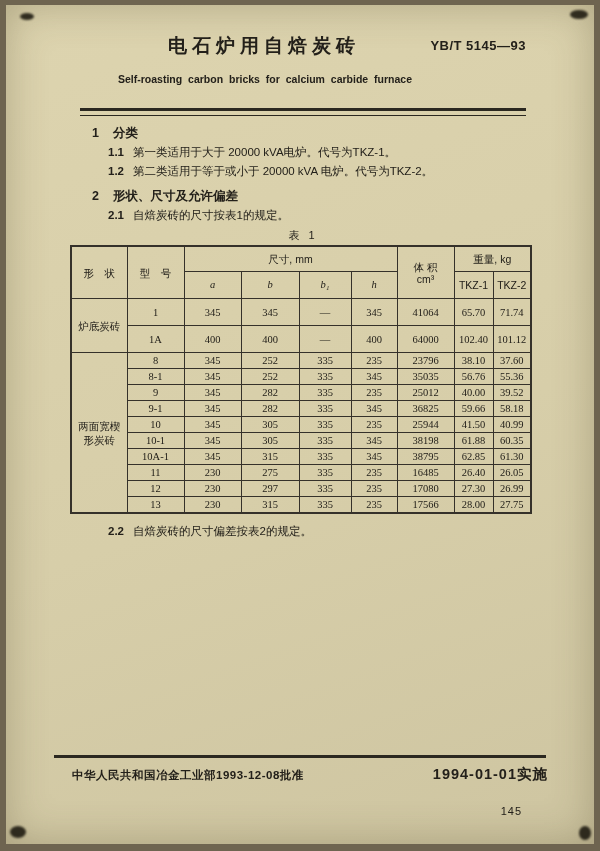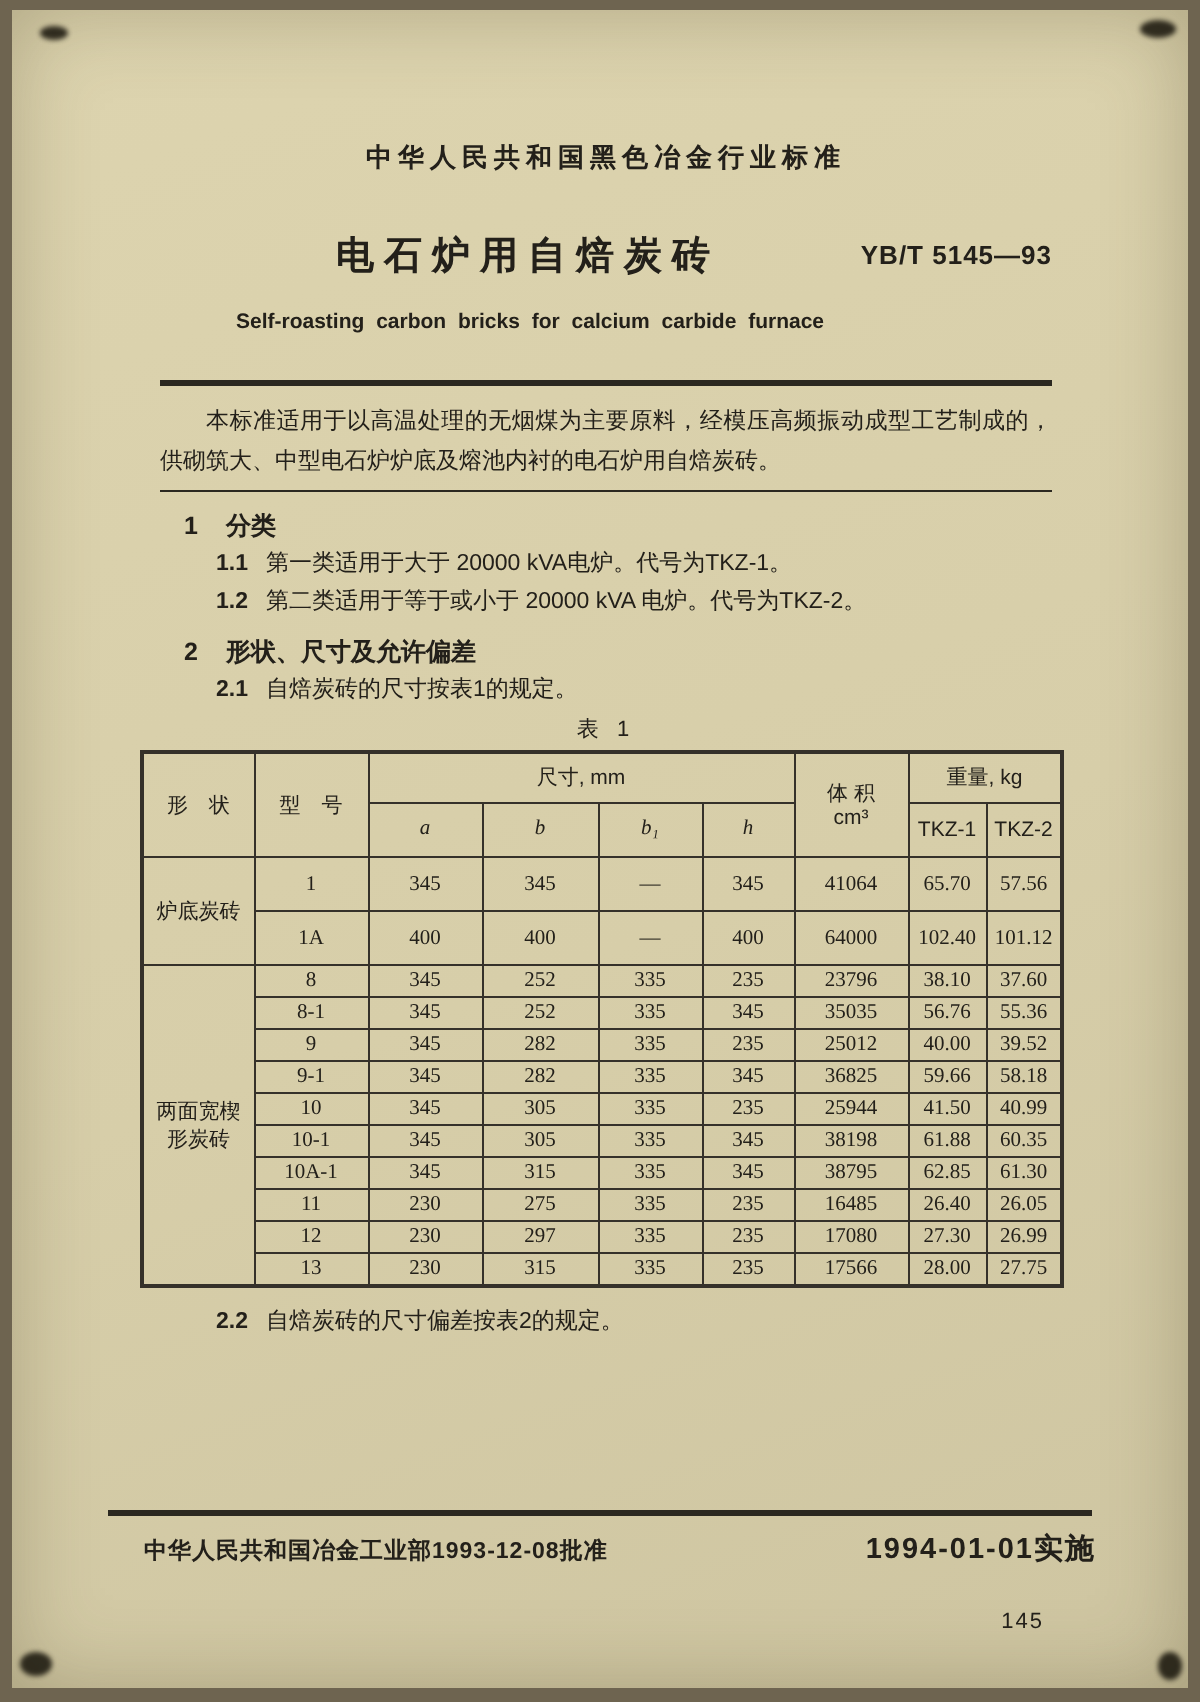--- a/index.html
+++ b/index.html
@@ -72,32 +72,30 @@
 <body>
 
 <div class="page">
   <div class="scan-mark tl"></div>
   <div class="scan-mark tr"></div>
   <div class="scan-mark bl"></div>
   <div class="scan-mark br"></div>
 
   <div class="content">
 
-    <div class="std-class">中华人民共和国黑色冶金行业标准</div>
 
     <div class="title-row">
       <h1 class="doc-title">电石炉用自焙炭砖</h1>
       <div class="std-number">YB/T 5145—93</div>
     </div>
 
     <div class="en-title">Self-roasting carbon bricks for calcium carbide furnace</div>
 
     <div class="rule thick"></div>
 
-    <p class="scope">本标准适用于以高温处理的无烟煤为主要原料，经模压高频振动成型工艺制成的，供砌筑大、中型电石炉炉底及熔池内衬的电石炉用自焙炭砖。</p>
 
     <div class="rule thin"></div>
 
     <h2 class="heading"><span class="num">1</span><span>分类</span></h2>
 
 
     <p class="clause"><span class="num">1.1</span><span>第一类适用于大于 20000 kVA电炉。代号为TKZ-1。</span></p>
 
     <p class="clause"><span class="num">1.2</span><span>第二类适用于等于或小于 20000 kVA 电炉。代号为TKZ-2。</span></p>
 
@@ -140,21 +138,21 @@
       <tbody>
           <tr class="tall">
             <td rowspan="2" class="shape-cell">炉底炭砖</td>
             <td>1</td>
             <td>345</td>
             <td>345</td>
             <td>—</td>
             <td>345</td>
             <td>41064</td>
             <td>65.70</td>
-            <td>57.56</td>
+            <td>71.74</td>
           </tr>
           <tr class="tall">
             <td>1A</td>
             <td>400</td>
             <td>400</td>
             <td>—</td>
             <td>400</td>
             <td>64000</td>
             <td>102.40</td>
             <td>101.12</td>

